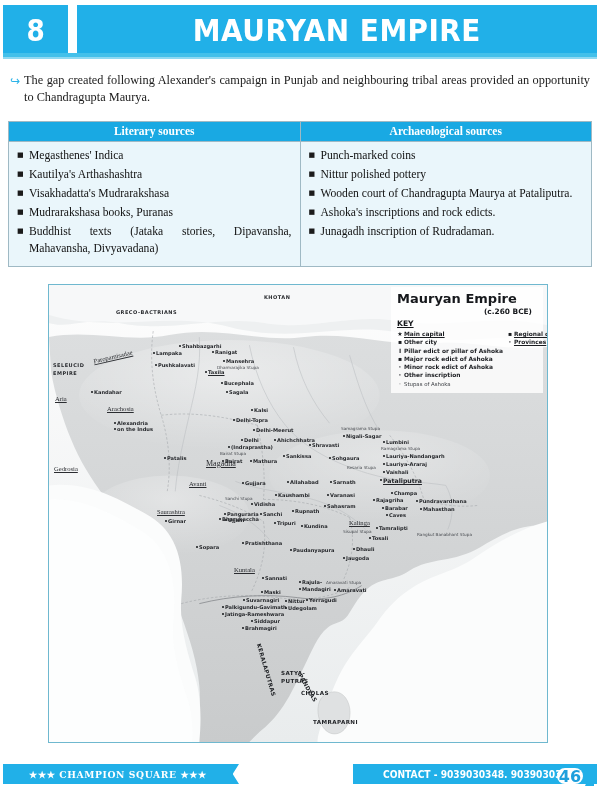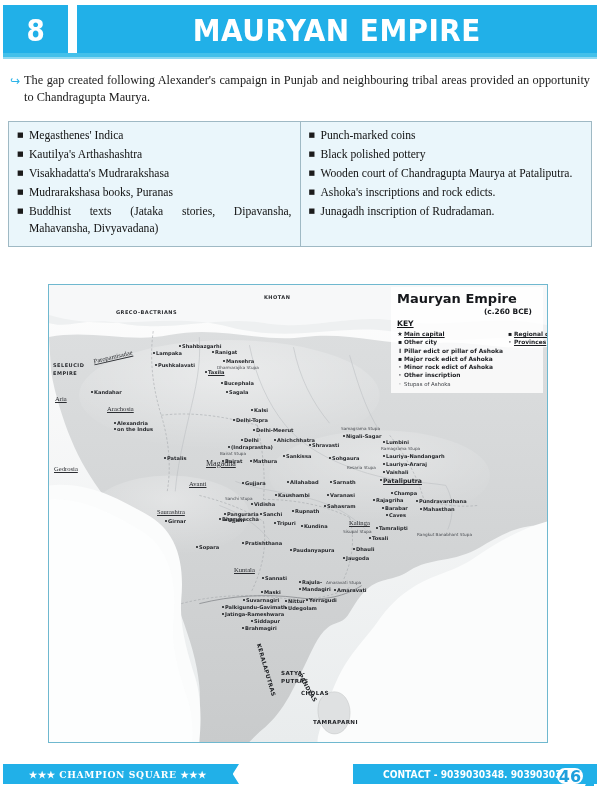--- a/index.html
+++ b/index.html
@@ -240,20 +240,24 @@
 <div class="header-underline2"></div>
 
 <div class="intro">
   <div class="intro-row">
     <span class="arrow-bullet">↪</span>
     <span class="intro-text">The gap created following Alexander's campaign in Punjab and neighbouring tribal areas provided an opportunity to Chandragupta Maurya.</span>
   </div>
 </div>
 
 <div class="src-table">
+  <div class="src-subhead">
+    <div>Literary sources</div>
+    <div>Archaeological sources</div>
+  </div>
   <div class="src-body">
     <div class="src-col" id="lit-col">
         <div class="li-row">
           <span class="sq-bullet">■</span>
           <span class="li-text">Megasthenes' Indica</span>
         </div>
         <div class="li-row">
           <span class="sq-bullet">■</span>
           <span class="li-text">Kautilya's Arthashashtra</span>
         </div>
@@ -270,21 +274,21 @@
           <span class="li-text">Buddhist texts (Jataka stories, Dipavansha, Mahavansha, Divyavadana)</span>
         </div>
       </div>
     <div class="src-col" id="arc-col">
         <div class="li-row">
           <span class="sq-bullet">■</span>
           <span class="li-text">Punch-marked coins</span>
         </div>
         <div class="li-row">
           <span class="sq-bullet">■</span>
-          <span class="li-text">Black polished pottery</span>
+          <span class="li-text">Nittur polished pottery</span>
         </div>
         <div class="li-row">
           <span class="sq-bullet">■</span>
           <span class="li-text">Wooden court of Chandragupta Maurya at Pataliputra.</span>
         </div>
         <div class="li-row">
           <span class="sq-bullet">■</span>
           <span class="li-text">Ashoka's inscriptions and rock edicts.</span>
         </div>
         <div class="li-row">

